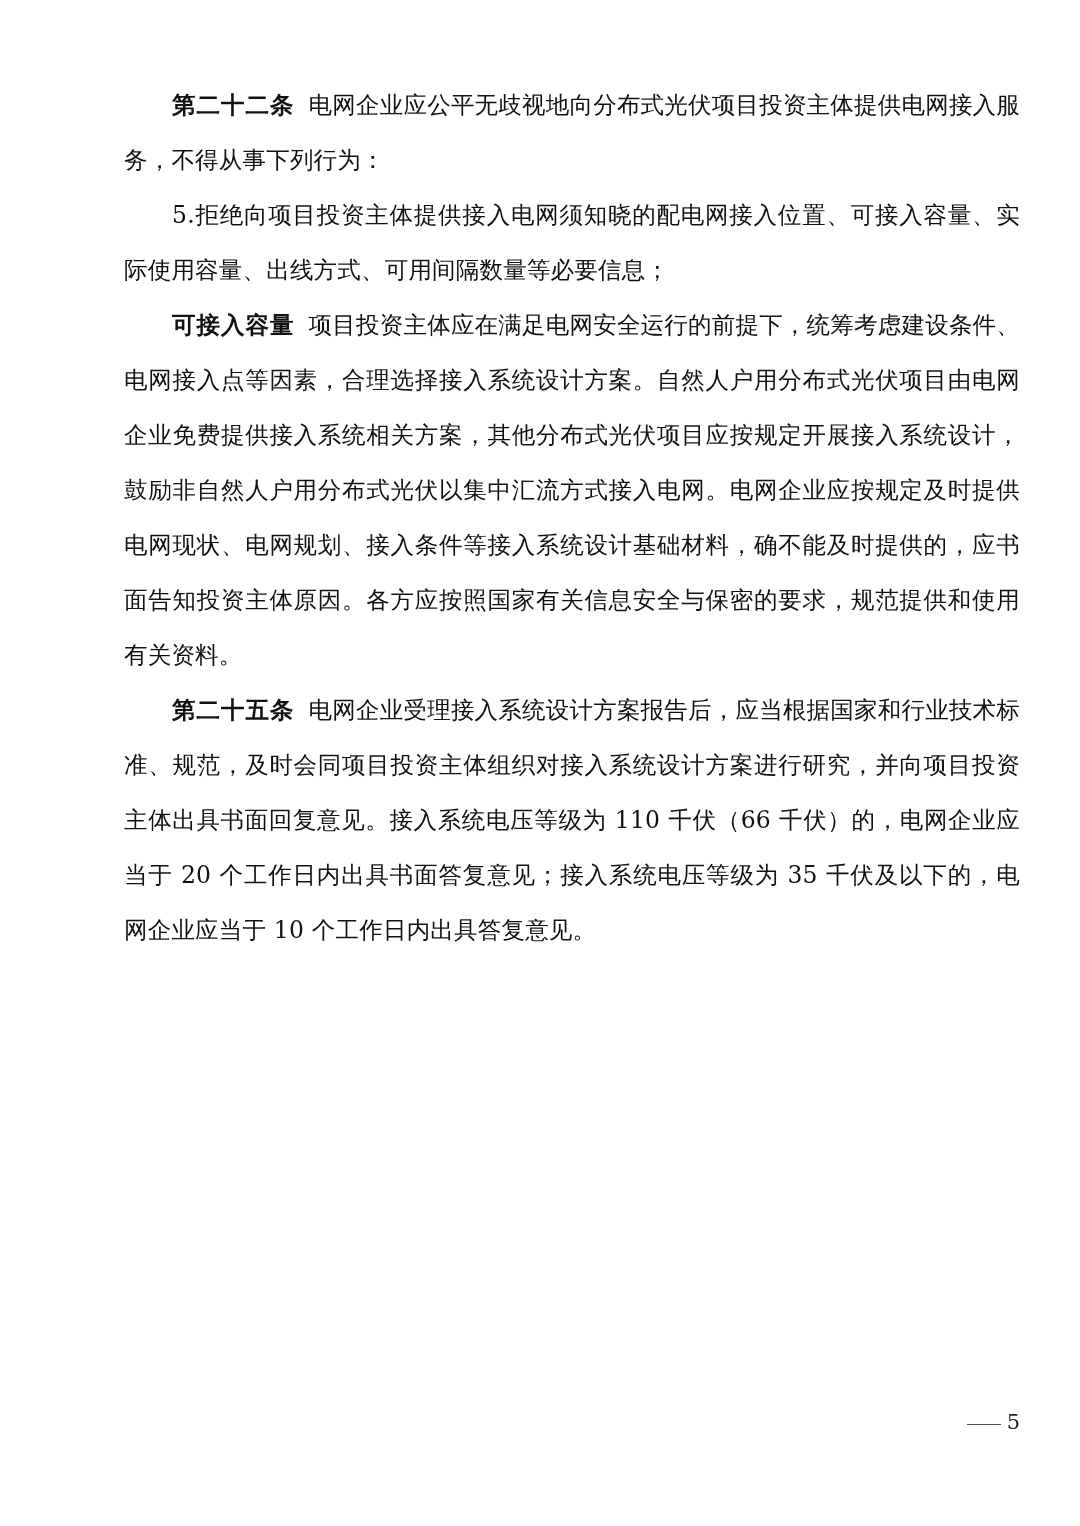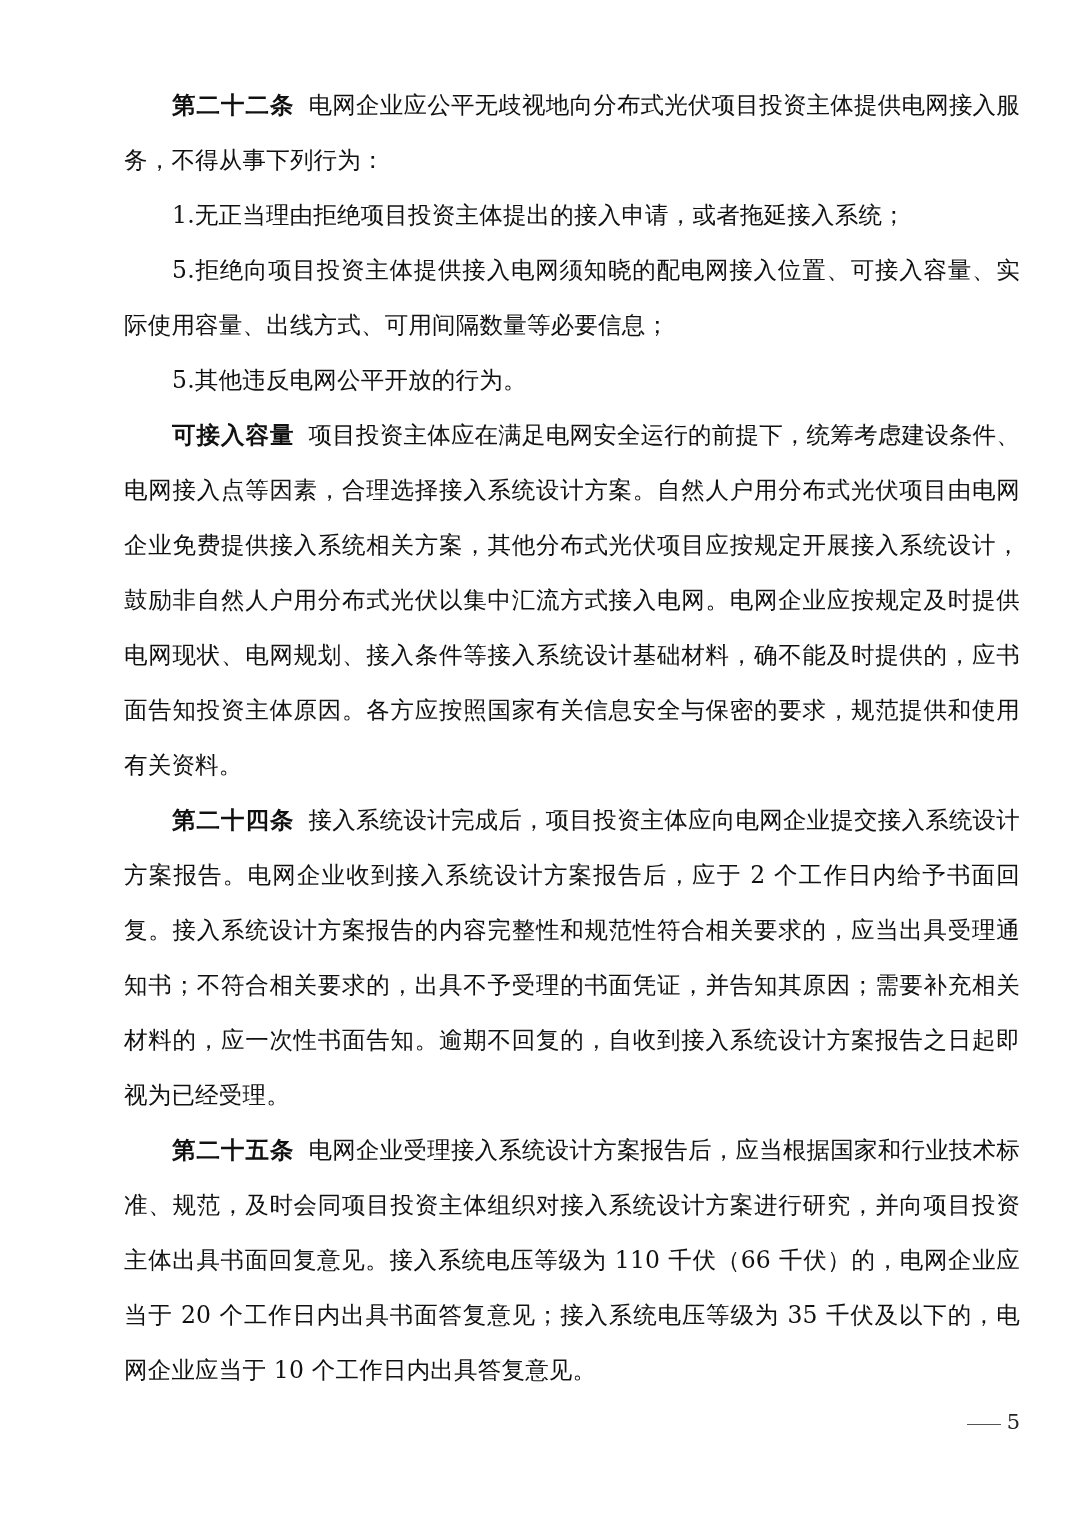--- a/index.html
+++ b/index.html
@@ -59,30 +59,27 @@
   }
 </style>
 </head>
 <body>
 
 <div class="page">
   <div class="content">
 
     <p class="para indent2"><span class="artnum">第二十二条</span><span class="gap"></span><span>电网企业应公平无歧视地向分布式光伏项目投资主体提供电网接入服务，不得从事下列行为：</span></p>
 
-    <p class="para indent2"><span>1.无正当理由拒绝项目投资主体提出的接入申请，或者拖延接入系统；</span></p>
 
     <p class="para indent2"><span>5.拒绝向项目投资主体提供接入电网须知晓的配电网接入位置、可接入容量、实际使用容量、出线方式、可用间隔数量等必要信息；</span></p>
 
 
 
-    <p class="para indent2"><span>5.其他违反电网公平开放的行为。</span></p>
 
     <p class="para indent2"><span class="artnum">可接入容量</span><span class="gap"></span><span>项目投资主体应在满足电网安全运行的前提下，统筹考虑建设条件、电网接入点等因素，合理选择接入系统设计方案。自然人户用分布式光伏项目由电网企业免费提供接入系统相关方案，其他分布式光伏项目应按规定开展接入系统设计，鼓励非自然人户用分布式光伏以集中汇流方式接入电网。电网企业应按规定及时提供电网现状、电网规划、接入条件等接入系统设计基础材料，确不能及时提供的，应书面告知投资主体原因。各方应按照国家有关信息安全与保密的要求，规范提供和使用有关资料。</span></p>
 
-    <p class="para indent2"><span class="artnum">第二十四条</span><span class="gap"></span><span>接入系统设计完成后，项目投资主体应向电网企业提交接入系统设计方案报告。电网企业收到接入系统设计方案报告后，应于 2 个工作日内给予书面回复。接入系统设计方案报告的内容完整性和规范性符合相关要求的，应当出具受理通知书；不符合相关要求的，出具不予受理的书面凭证，并告知其原因；需要补充相关材料的，应一次性书面告知。逾期不回复的，自收到接入系统设计方案报告之日起即视为已经受理。</span></p>
 
     <p class="para indent2"><span class="artnum">第二十五条</span><span class="gap"></span><span>电网企业受理接入系统设计方案报告后，应当根据国家和行业技术标准、规范，及时会同项目投资主体组织对接入系统设计方案进行研究，并向项目投资主体出具书面回复意见。接入系统电压等级为 110 千伏（66 千伏）的，电网企业应当于 20 个工作日内出具书面答复意见；接入系统电压等级为 35 千伏及以下的，电网企业应当于 10 个工作日内出具答复意见。</span></p>
 
   </div>
 
   <div class="page-number"><span class="rule"></span><span>5</span></div>
 </div>
 
 </body></html>

